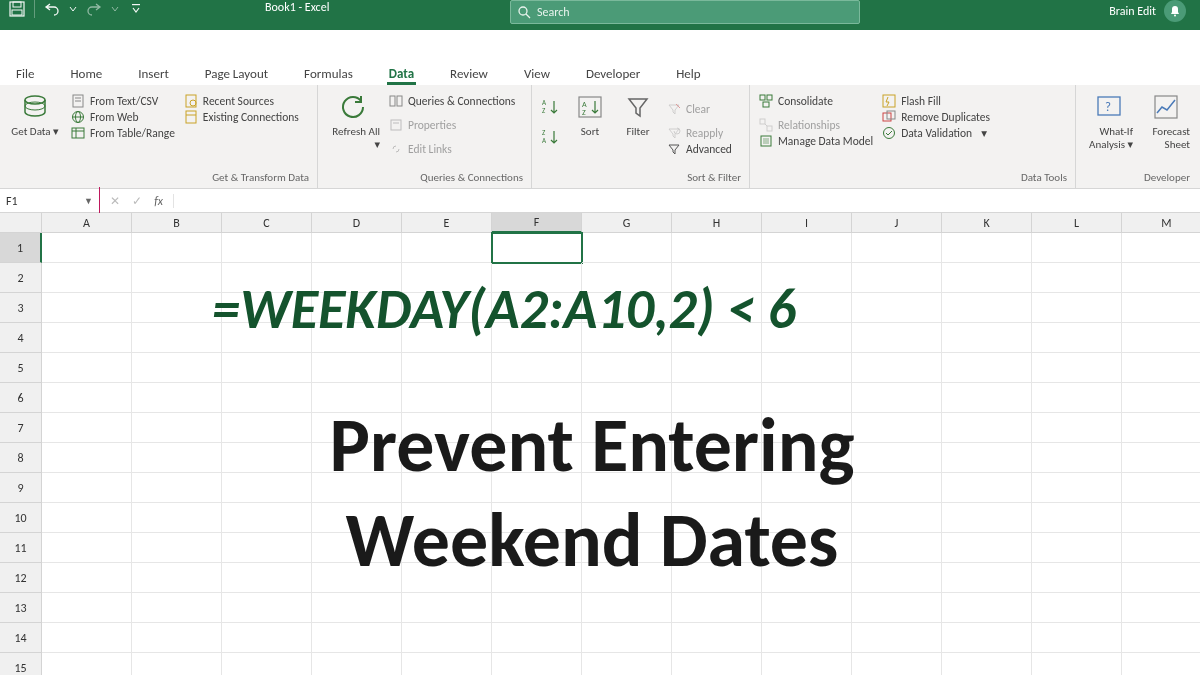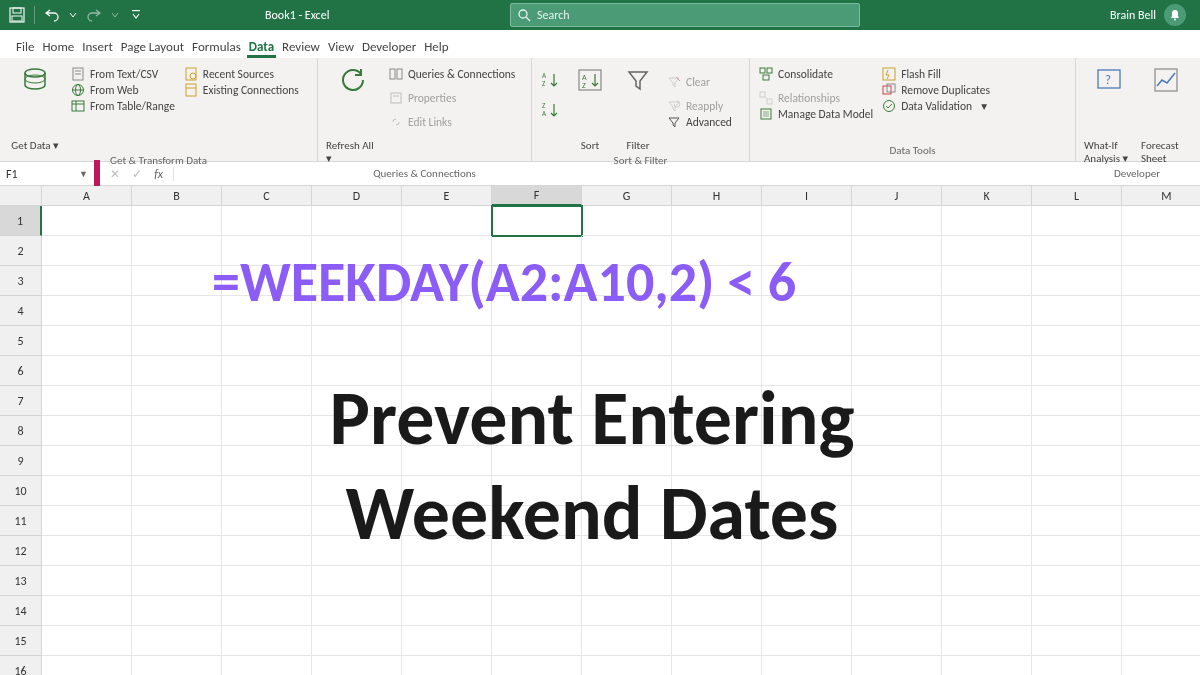--- a/index.html
+++ b/index.html
@@ -1,72 +1,72 @@
 <!DOCTYPE html>
 <html><head>
 <meta charset="utf-8">
 <style>
   * { margin: 0; padding: 0; box-sizing: border-box; font-family: "Segoe UI", Calibri, sans-serif; }
   body { width: 1200px; height: 675px; overflow: hidden; background: #fff; font-size: 12px; color: #444; }
 
   
-  .title-bar { height: 30px; background: #217346; display: flex; align-items: center; color: #fff; position: relative; }
+  .title-bar { height: 30px; background: #217346; display: flex; align-items: flex-start; color: #fff; position: relative; }
   .qat { display: flex; align-items: center; gap: 8px; padding-left: 8px; }
   .qat .ic { width: 18px; height: 18px; display:flex; align-items:center; justify-content:center; opacity:.95; }
   .qat .sep { width:1px; height:18px; background:rgba(255,255,255,.3); }
   .doc-title { position:absolute; left:265px; right:auto; color:#fff; font-size:12px; }
   .search-box { position:absolute; left:510px; width:350px; height:24px; background:#4b9b77; border:1px solid #7ab99b; border-radius:2px; display:flex; align-items:center; padding:0 6px; color:#e8f3ed; }
   .search-box .sic { width:14px; margin-right:6px; }
   .user-area { position:absolute; right:14px; display:flex; align-items:center; gap:8px; color:#fff; font-size:12px; }
   .bell { width:22px; height:22px; border-radius:50%; background:#4b9b77; display:flex; align-items:center; justify-content:center; }
 
   
-  .tabs { height:28px; background:#fff; border-bottom:0; display:flex; align-items:flex-end; padding-left:14px; gap:4px; }
+  .tabs { height:28px; background:#fff; border-bottom:0; display:flex; align-items:flex-end; padding-left:14px; gap:32px;margin-top:27px; }
   .tab { font-size:13px; color:#444; padding:6px 2px 4px; cursor:default; }
   .tab.active { color:#217346; border-bottom:3px solid #217346; padding-bottom:1px; font-weight:600; }
 
   
   .ribbon { height:104px; background:#f3f2f1; display:flex; border-bottom:1px solid #d6d6d6; }
   .group { border-right:1px solid #d6d6d6; display:flex; flex-direction:column; justify-content:space-between; padding:4px 8px 2px; }
   .group-body { display:flex; align-items:flex-start; gap:8px; flex:1; }
-  .group-label { font-size:11px; color:#666; text-align:center; padding:2px 0; }
+  .group-label { font-size:11px; color:#666; text-align:right; padding:2px 0; }
 
   .bigbtn { display:flex; flex-direction:column; align-items:center; justify-content:center; width:54px; gap:2px; padding-top:2px; }
   .bigbtn .gicon { width:32px; height:32px; display:flex; align-items:center; justify-content:center; }
-  .bigbtn .glabel { font-size:11px; color:#444; text-align:left; line-height:1.2;margin-top:41px; }
+  .bigbtn .glabel { font-size:11px; color:#444; text-align:right; line-height:1.2; }
   .col { display:flex; flex-direction:column; padding-top:4px; }
   .smallbtn { display:flex; align-items:center; gap:4px; font-size:11.5px; color:#444; white-space:nowrap; }
   .smallbtn .sicon { width:16px; height:16px; display:flex; align-items:center; justify-content:center; }
   .smallbtn.dis { color:#a0a0a0;margin-top:8px; }
   .smallbtn.dis .sicon { opacity:.5; }
 
   
   .fbar { height:24px; border-bottom:1px solid #d6d6d6; display:flex; align-items:center; background:#fff; }
-  .namebox { width:100px; height:28px; border-right:6px solid #be185d; display:flex; align-items:center; padding:0 6px; font-size:12px; color:#333; justify-content:space-between; }
+  .namebox { width:100px; height:28px; border-right:1px solid #be185d; display:flex; align-items:center; padding:0 6px; font-size:12px; color:#333; justify-content:space-between; }
   .namebox .dd { font-size:9px; color:#666; }
   .fxarea { display:flex; align-items:center; gap:12px; padding:0 10px; border-right:1px solid #e3e3e3; color:#888; }
   .formula-input { flex:1; height:22px; padding:0 6px; font-size:12px; }
 
   
   .sheet { position:relative; }
   .corner { position:absolute; left:0; top:0; width:42px; height:20px; background:#f0f0f0; border-right:1px solid #d4d4d4; border-bottom:1px solid #d4d4d4; }
   .col-headers { position:absolute; left:42px; top:0; height:20px; display:flex; }
   .ch { width:90px; height:20px; background:#f0f0f0; border-right:1px solid #d4d4d4; border-bottom:1px solid #d4d4d4; display:flex; align-items:center; justify-content:center; font-size:12px; color:#333; }
   .ch.sel { background:#d8d8d8; border-bottom:2px solid #217346; }
   .row-headers { position:absolute; left:0; top:20px; width:42px; }
   .rh { width:42px; height:30px; background:#f0f0f0; border-right:1px solid #d4d4d4; border-bottom:1px solid #d4d4d4; display:flex; align-items:center; justify-content:center; font-size:12px; color:#333; }
   .rh.sel { background:#d8d8d8; border-right:2px solid #217346; }
   .cells { position:absolute; left:42px; top:20px; }
   .cellrow { display:flex; }
   .cell { width:90px; height:30px; border-right:1px solid #e6e6e6; border-bottom:1px solid #e6e6e6; }
   .cell.active { outline:2px solid #217346; outline-offset:-1px; }
 
   
   .overlay { position:absolute; left:42px; top:20px; width:1100px; pointer-events:none; }
-  .formula-text { font-family: Calibri, sans-serif; font-weight:700; font-size:56px; color:#8b5cf6; letter-spacing:0px; position:absolute; top:42px; left:170px; }
+  .formula-text { font-family: Calibri, sans-serif; font-weight:700; font-size:56px; color:#14532d; letter-spacing:0px; position:absolute; top:42px; left:170px;font-style:italic; }
   .heading-text { font-family: Calibri, sans-serif; font-weight:700; font-size:76px; color:#1a1a1a; text-align:center; position:absolute; top:140px; left:0px; width:1100px; line-height:1.25;margin-top:25px; }
 
   svg { display:block; }
 </style>
 </head>
 <body>
 
 <div class="title-bar">
   <div class="qat">
     <span class="ic">
@@ -108,21 +108,21 @@
   <div class="search-box">
     <span class="sic">
         <svg width="14" height="14" viewBox="0 0 14 14">
           <circle cx="6" cy="6" r="4" fill="none" stroke="#e8f3ed" stroke-width="1.3"></circle>
           <line x1="9" y1="9" x2="13" y2="13" stroke="#e8f3ed" stroke-width="1.3"></line>
         </svg>
       </span>
     <span>Search</span>
   </div>
   <div class="user-area">
-    <span>Brain Bell</span>
+    <span>Brain Edit</span>
     <span class="bell">
         <svg width="12" height="12" viewBox="0 0 12 12">
           <path d="M6 1 A3 3 0 0 1 9 4 V7 L10 9 H2 L3 7 V4 A3 3 0 0 1 6 1 Z" fill="#fff"></path>
           <circle cx="6" cy="10.5" r="1" fill="#fff"></circle>
         </svg>
       </span>
   </div>
 </div>
 
 <div class="tabs">

